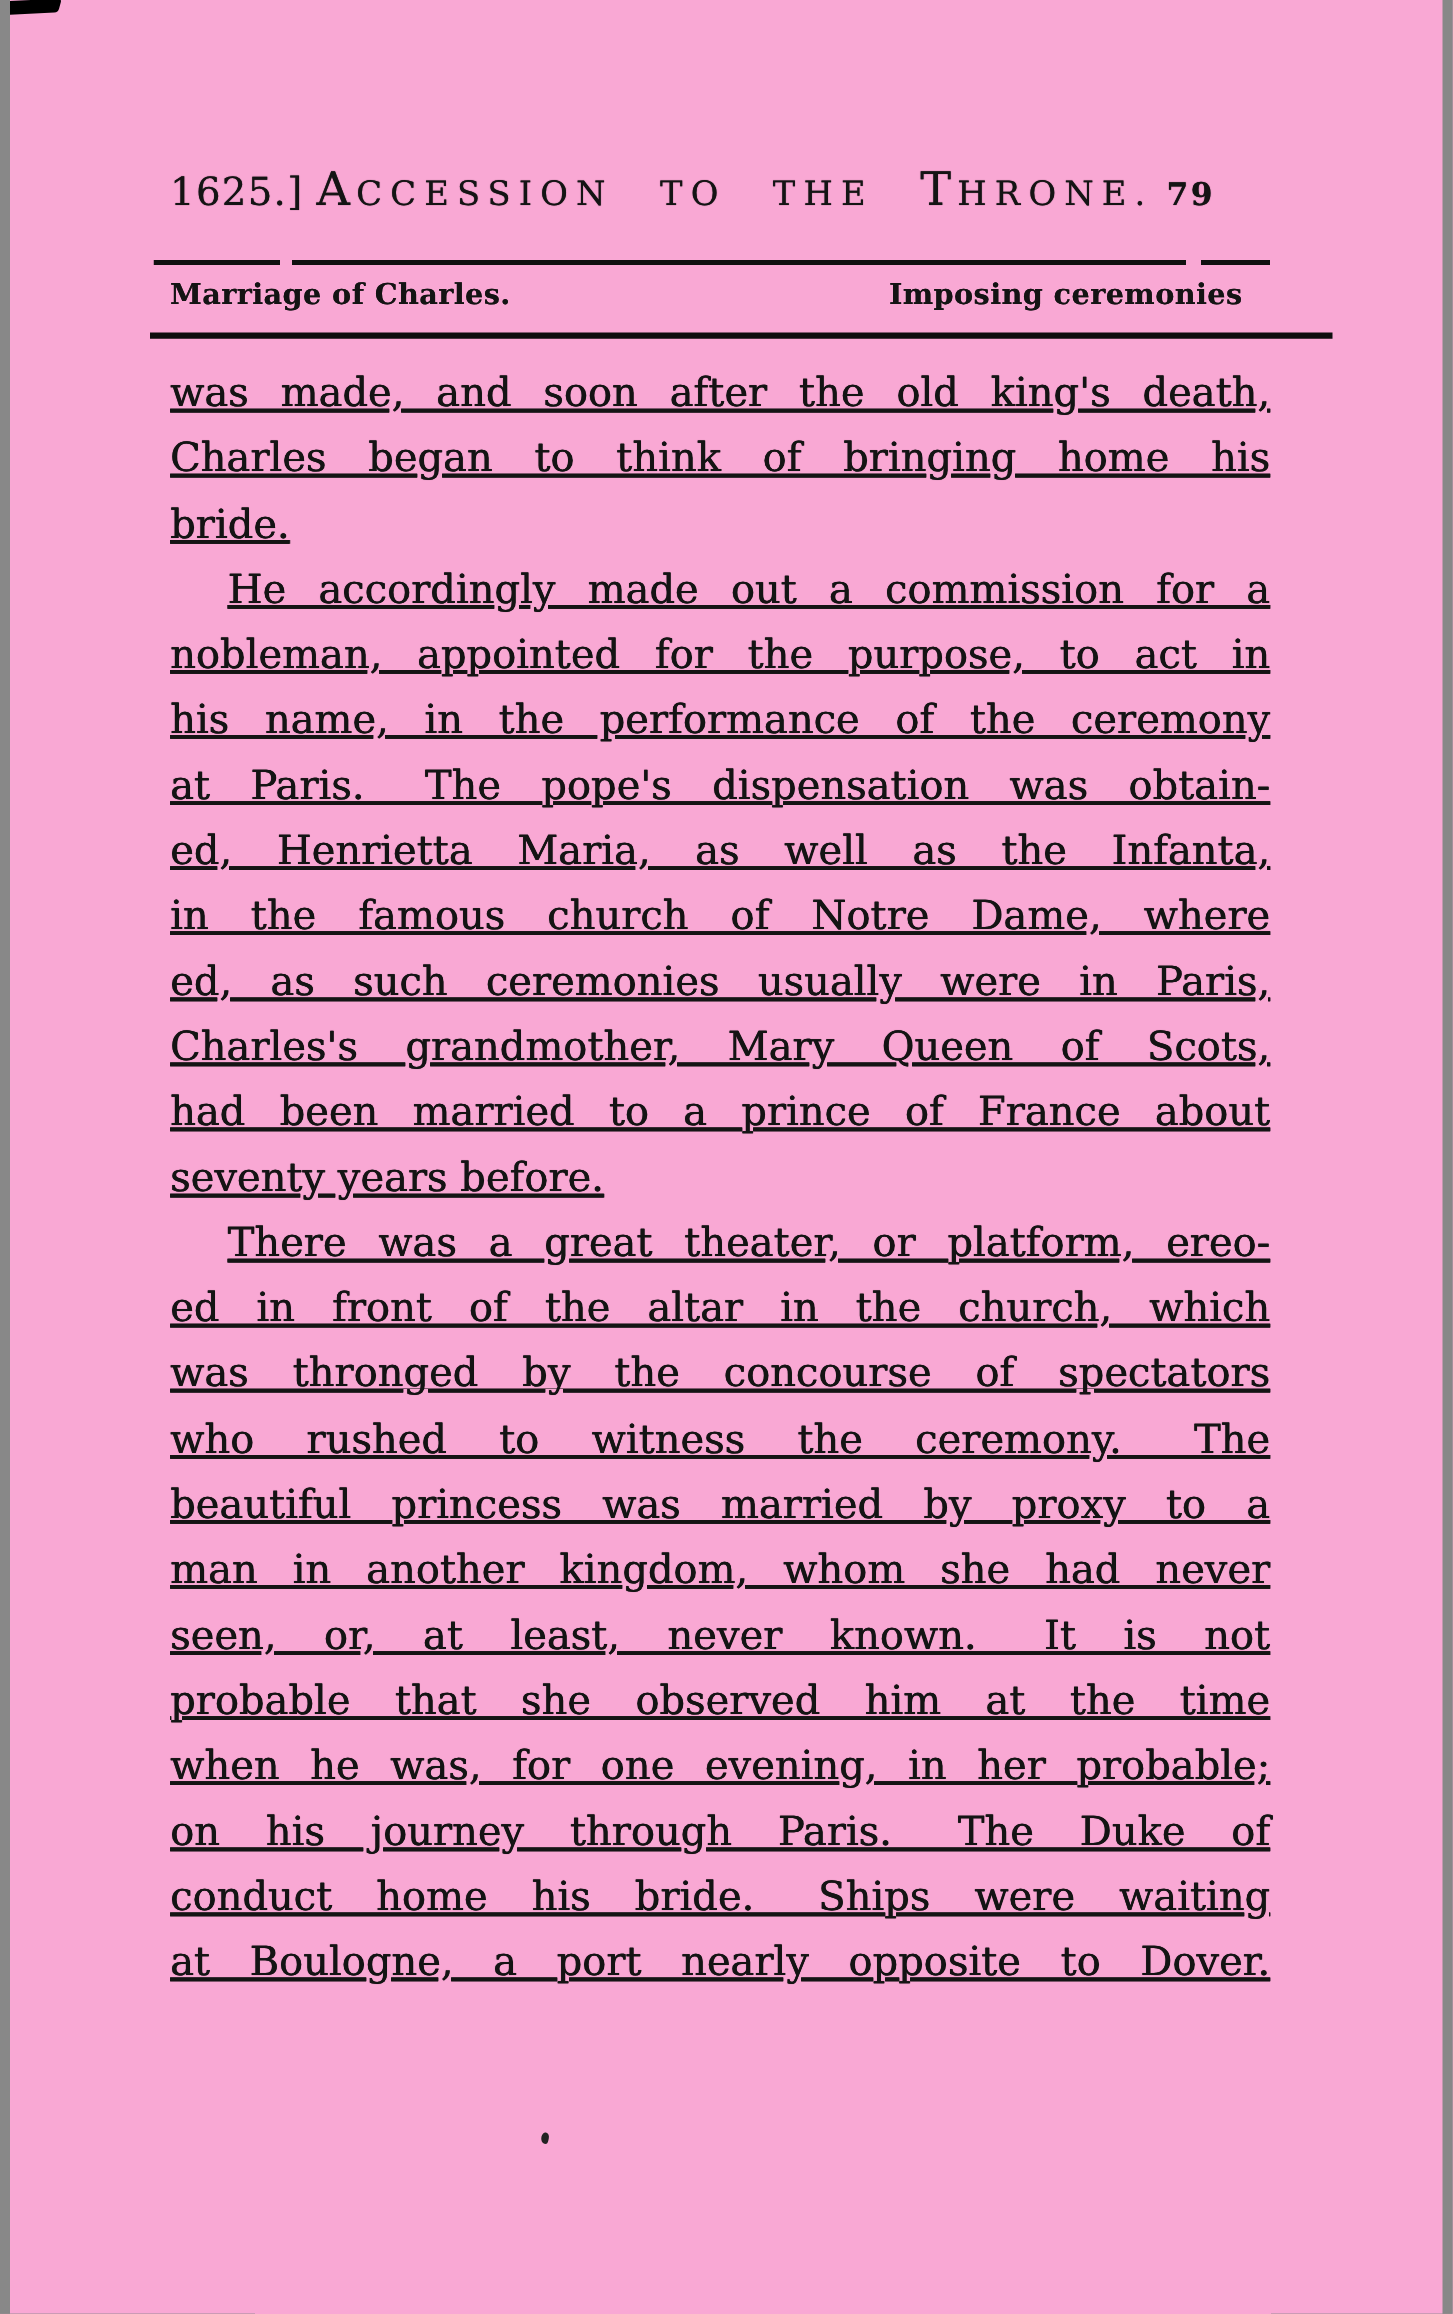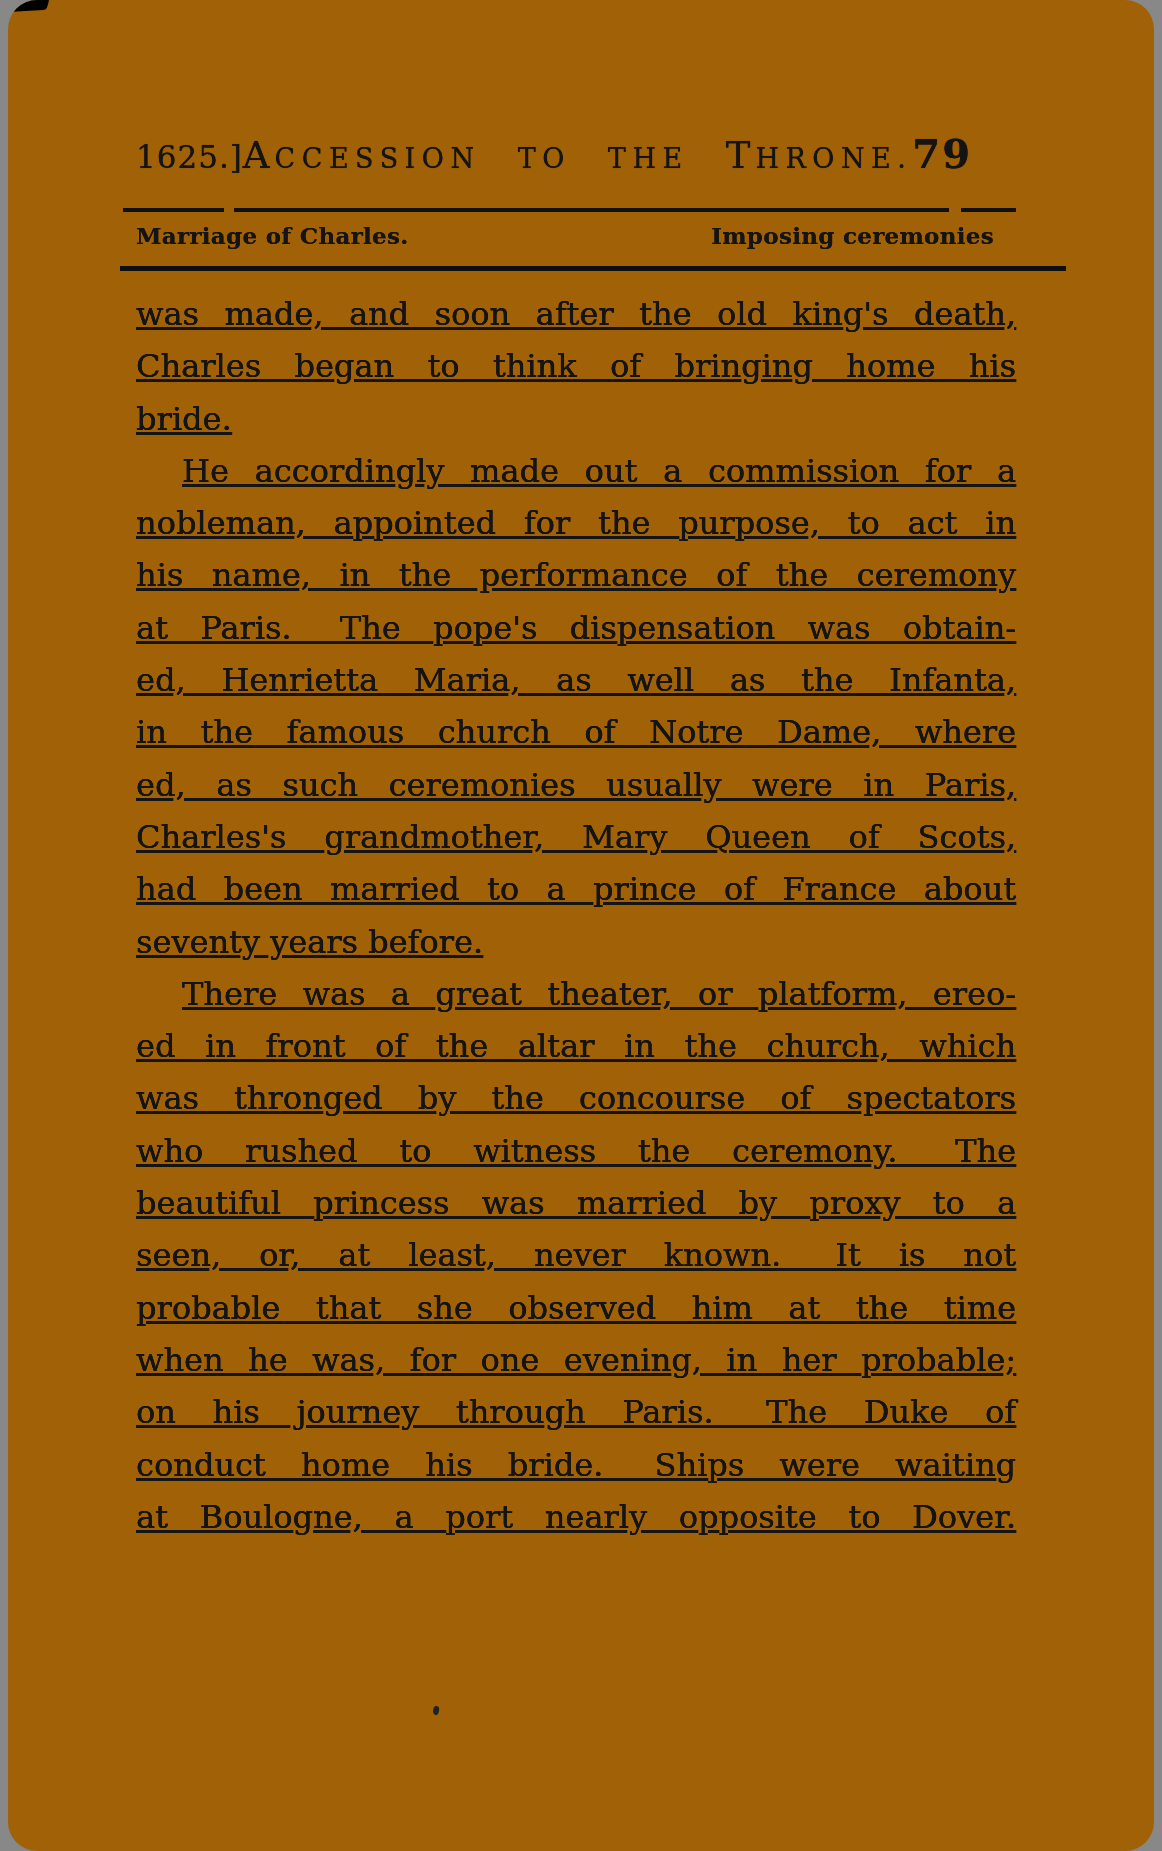--- a/index.html
+++ b/index.html
@@ -1,25 +1,24 @@
 <!DOCTYPE html>
 <html><head>
 <meta charset="utf-8">
 <style>
   html, body { margin: 0; padding: 0; background: #888; }
   .page {
     position: relative;
     width: 1146px;
     height: 1851px;
     margin: 0 auto;
-    background: #a16207;
+    background: #f9a8d4;
     color: #141414;
     font-family: "DejaVu Serif", "Liberation Serif", serif;
     overflow: hidden;
-    border-radius: 29px;
   }
   
   .smudge-topleft {
     position: absolute;
     left: -6px; top: 0;
     width: 46px; height: 11px;
     background: #000;
     transform: rotate(-3deg) skewX(-18deg);
     border-radius: 0 3px 3px 0;
   }
@@ -39,21 +38,21 @@
     display: flex;
     align-items: baseline;
     justify-content: space-between;
     white-space: nowrap;
     text-shadow: 0 0 0.7px rgba(0,0,0,0.85);
   }
   .date { font-size: 31px; letter-spacing: 1px; }
   .title { word-spacing: 22px; }
   .title .cap-big { font-size: 37px; letter-spacing: 5px; }
   .title .cap-small { font-size: 27px; letter-spacing: 6.5px; }
-  .pageno { font-size: 40px; font-weight: bold; letter-spacing: 2px; }
+  .pageno { font-size: 25px; font-weight: bold; letter-spacing: 2px; }
   
   .rule { position: absolute; }
   .rule1 {
     left: 115px; top: 208px;
     width: 893px; height: 4px;
     background: linear-gradient(90deg,
       #101010 0, #101010 101px,
       transparent 101px, transparent 111px,
       #101010 111px, #101010 826px,
       transparent 826px, transparent 838px,
@@ -126,20 +125,21 @@
       <div class="line">in the famous church of Notre Dame, where</div>
       <div class="line">ed, as such ceremonies usually were in Paris,</div>
       <div class="line">Charles's grandmother, Mary Queen of Scots,</div>
       <div class="line">had been married to a prince of France about</div>
       <div class="line no-fill">seventy years before.</div>
       <div class="line indent">There was a great theater, or platform, ereo-</div>
       <div class="line">ed in front of the altar in the church, which</div>
       <div class="line">was thronged by the concourse of spectators</div>
       <div class="line">who rushed to witness the ceremony.  The</div>
       <div class="line">beautiful princess was married by proxy to a</div>
+      <div class="line">man in another kingdom, whom she had never</div>
       <div class="line">seen, or, at least, never known.  It is not</div>
       <div class="line">probable that she observed him at the time</div>
       <div class="line">when he was, for one evening, in her probable;</div>
       <div class="line">on his journey through Paris.  The Duke of</div>
       <div class="line">conduct home his bride.  Ships were waiting</div>
       <div class="line">at Boulogne, a port nearly opposite to Dover.</div>
     </main>
 
   <div class="speck"></div>
 </div>

